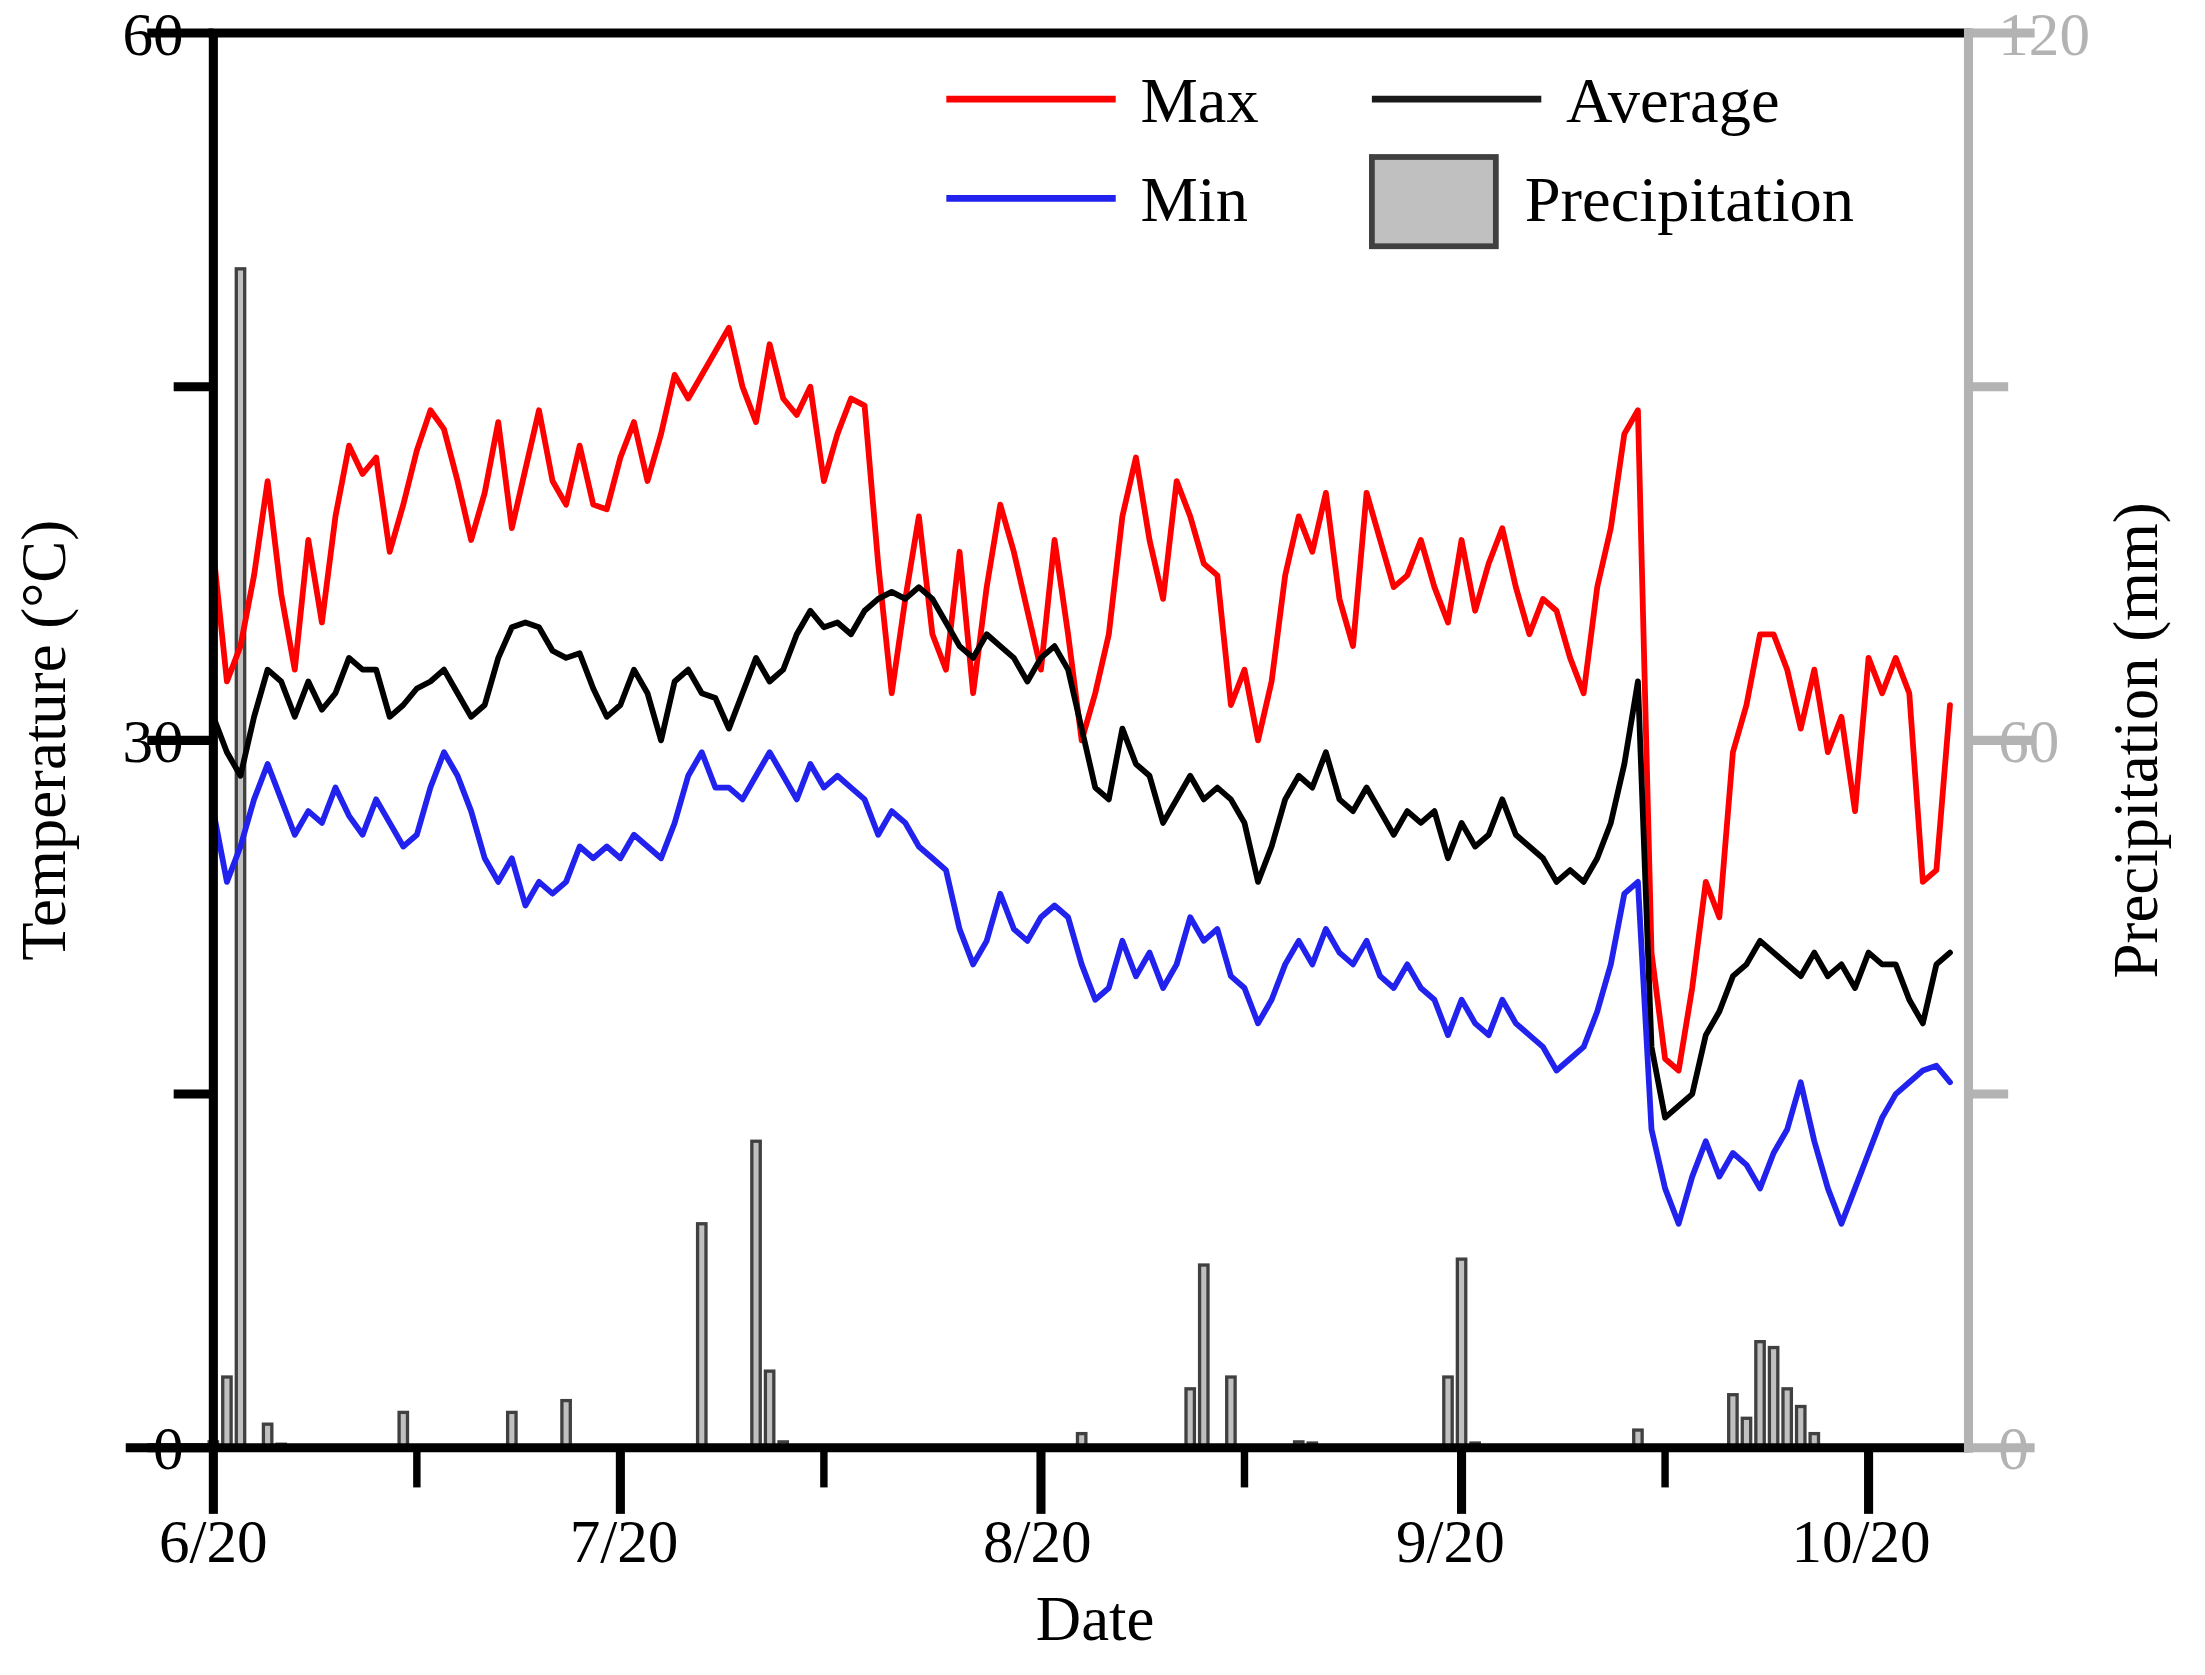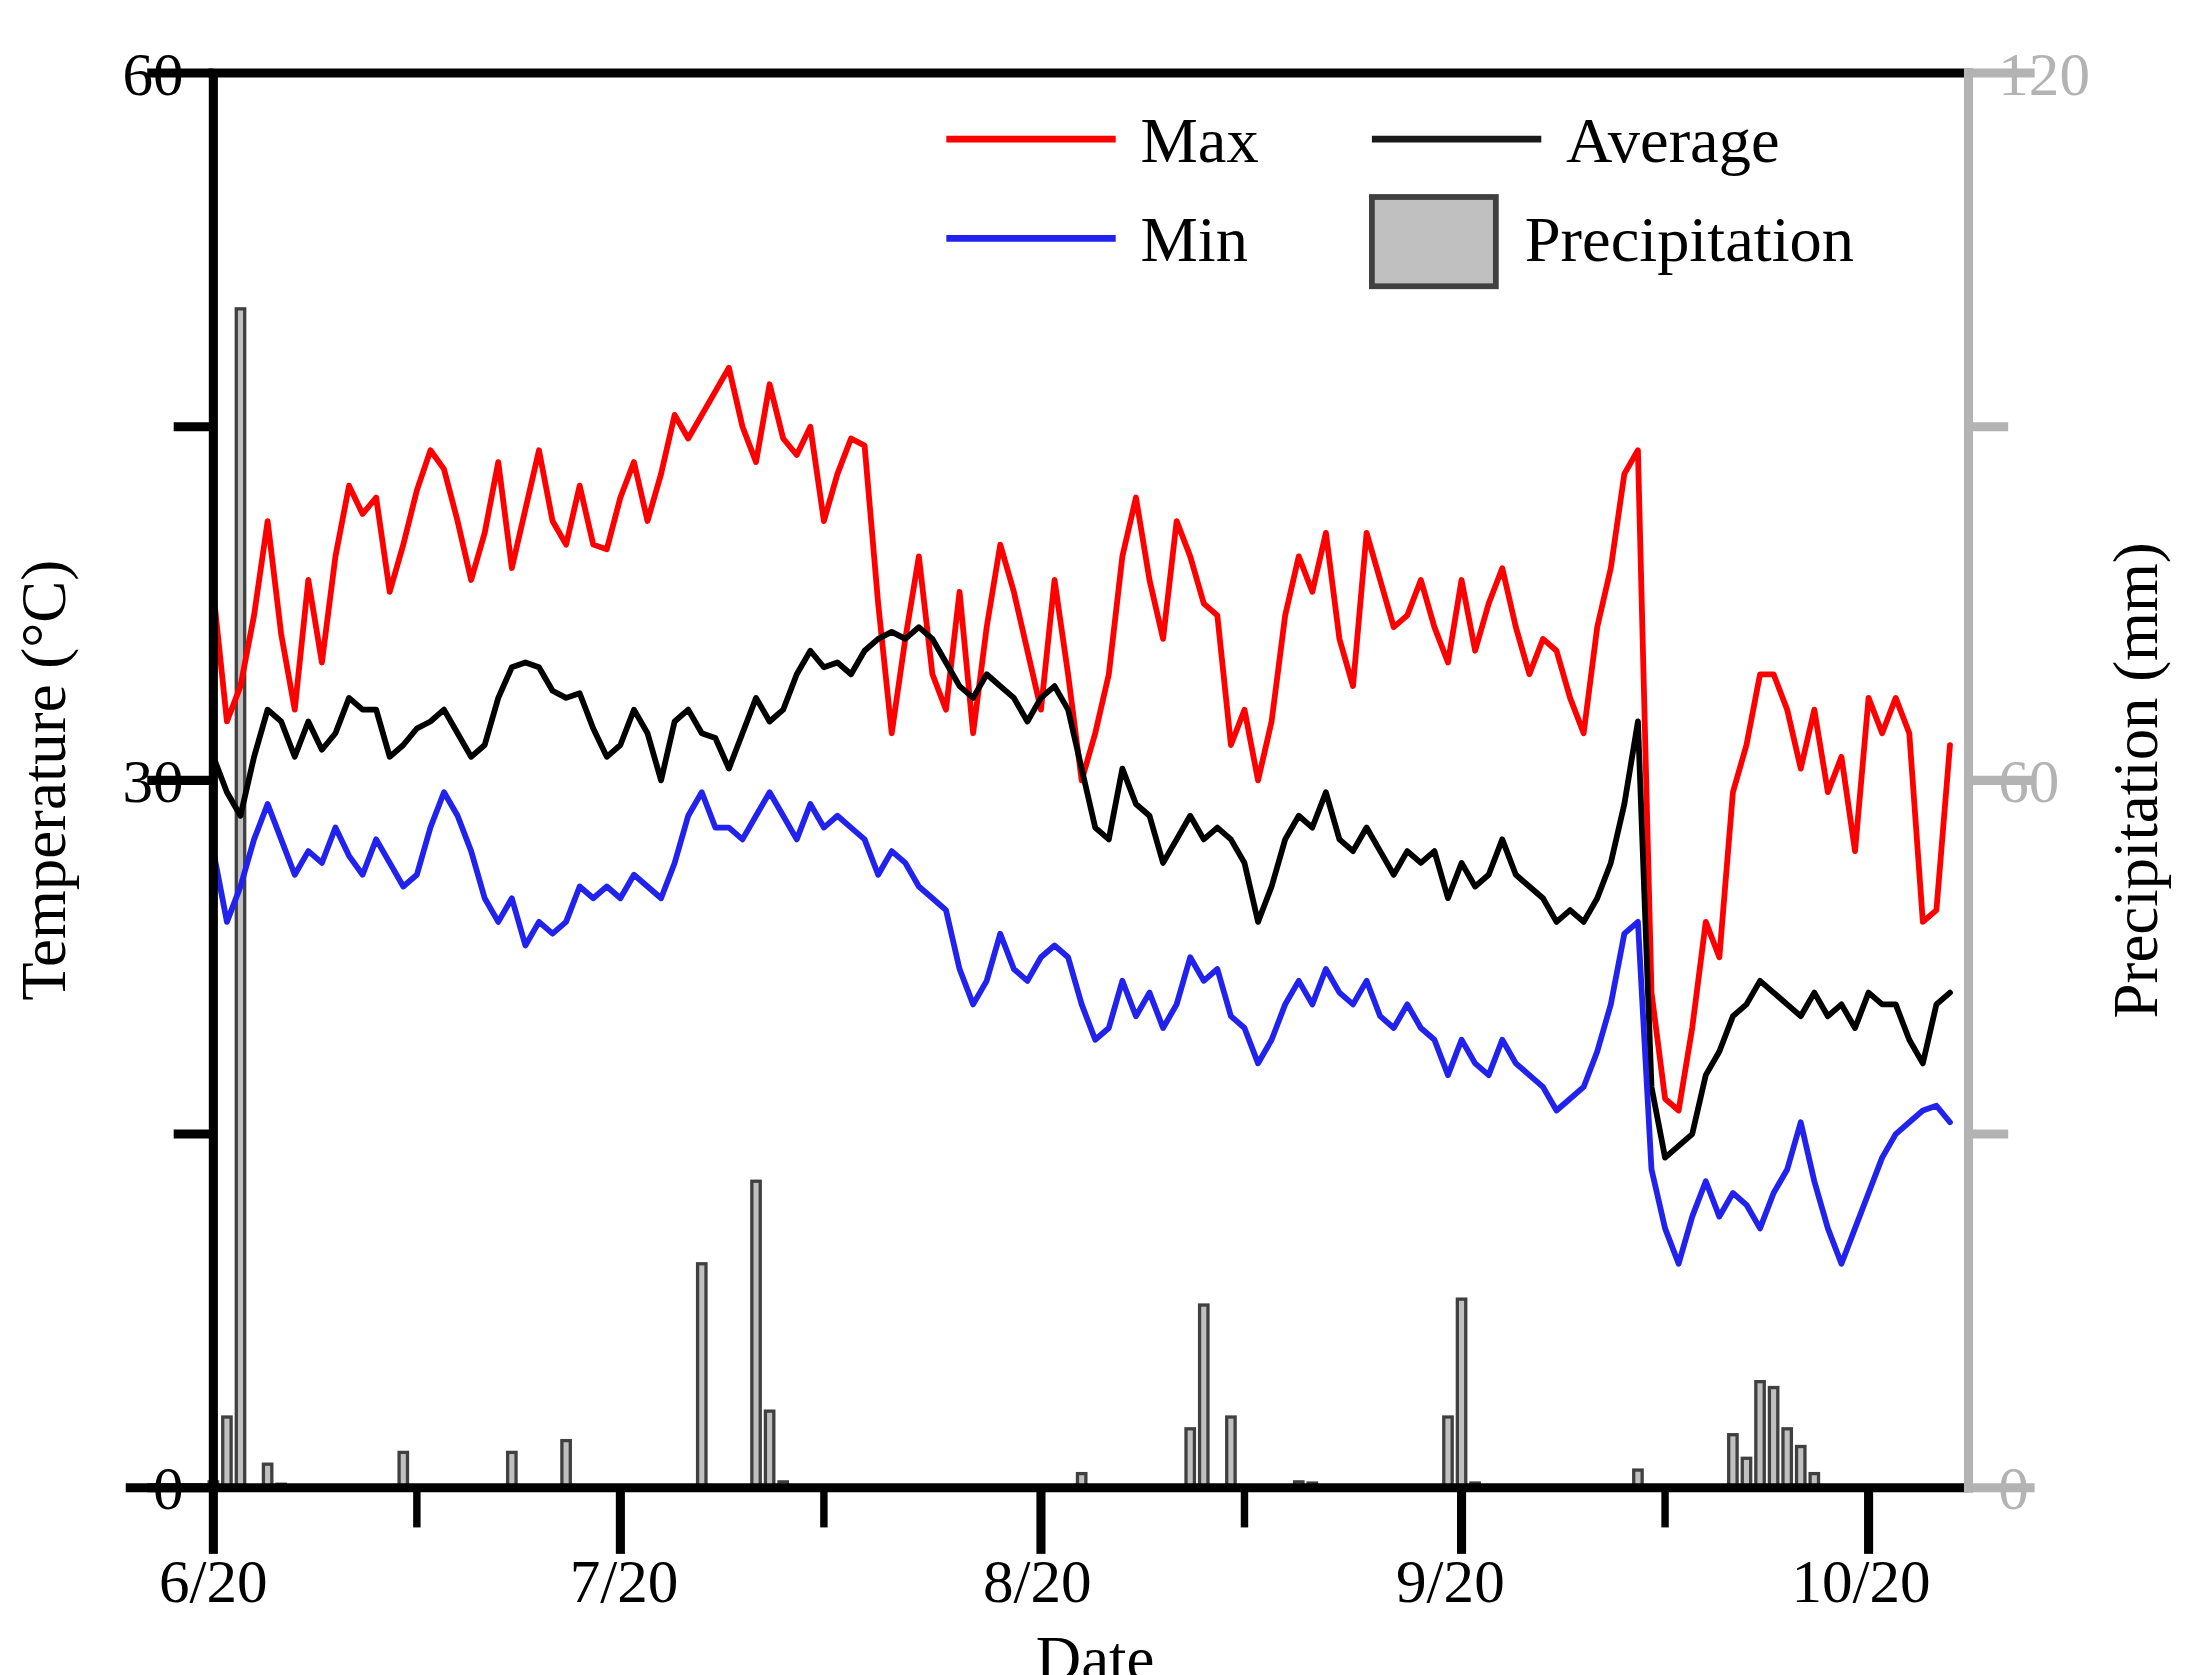--- a/index.html
+++ b/index.html
@@ -11,21 +11,20 @@
     width: 2205px;
     height: 1675px;
     font-family: "Liberation Serif", "DejaVu Serif", serif;
     overflow: hidden;
   }
   #chart-root {
     position: relative;
     width: 2205px;
     height: 1473px;
     background: #ffffff;
-    margin-top: 40px;
   }
   svg#figure {
     position: absolute;
     top: 0;
     left: 0;
     width: 2205px;
     height: 1675px;
     display: block;
   }
   .axis-title {

